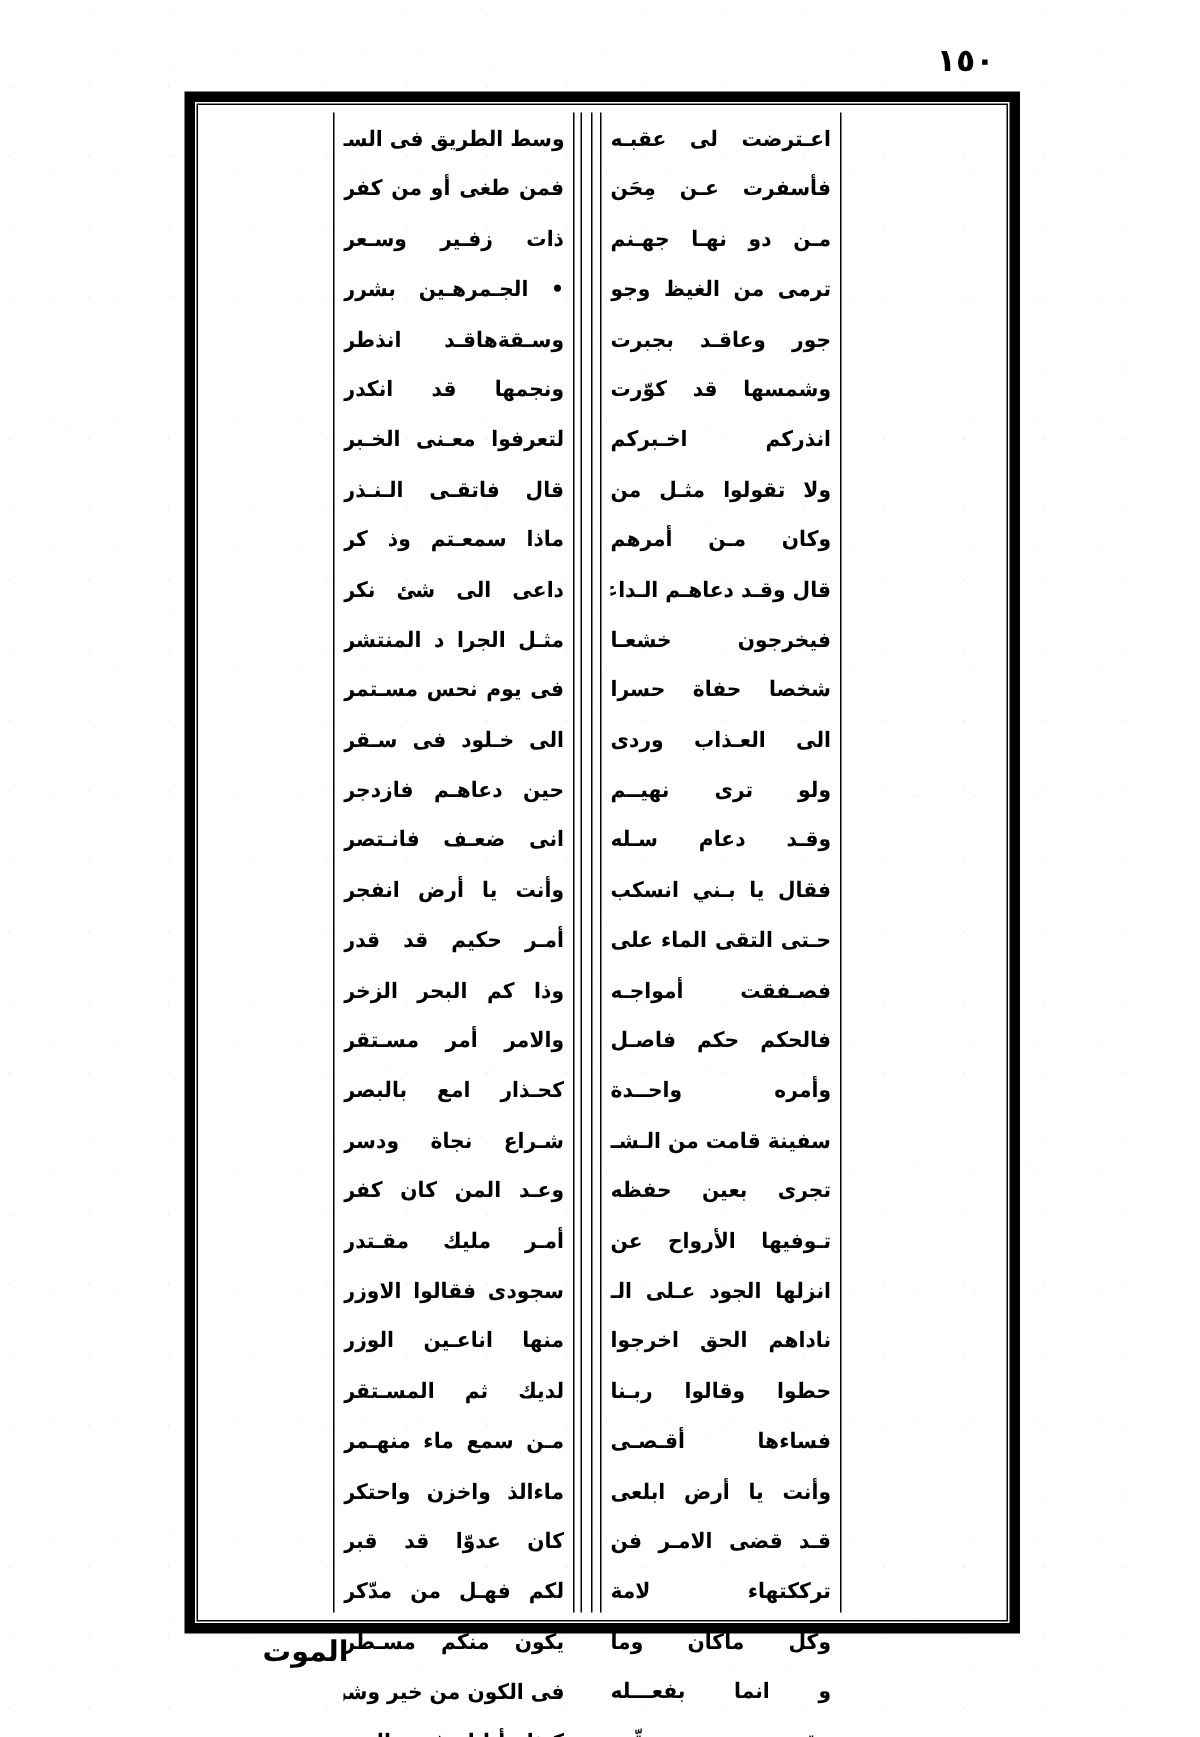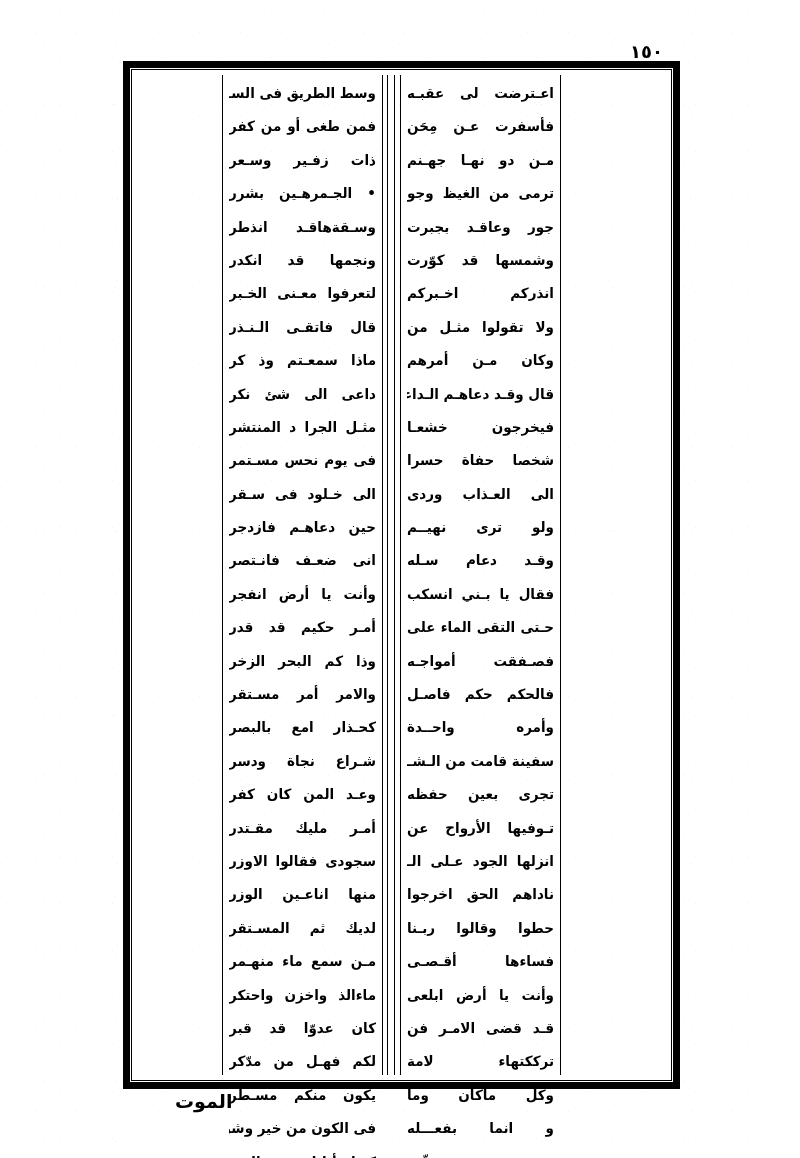--- a/index.html
+++ b/index.html
@@ -16,27 +16,26 @@
     font-family: "DejaVu Sans", "Liberation Sans", sans-serif;
     color: #000;
     -webkit-font-smoothing: none;
   }
 
   
   .folio-number {
     position: absolute;
     top: 30px;
     right: 137px;
-    font-size: 18px;
+    font-size: 21px;
     font-weight: 700;
     letter-spacing: 1px;
     line-height: 1;
     direction: rtl;
     font-family: "DejaVu Sans", "Liberation Sans", sans-serif;
-    margin-top: 13px;
   }
 
   
   .page-frame {
     position: absolute;
     left: 123px;
     top: 61px;
     width: 557px;
     height: 1028px;
     border: 7px solid #000;

